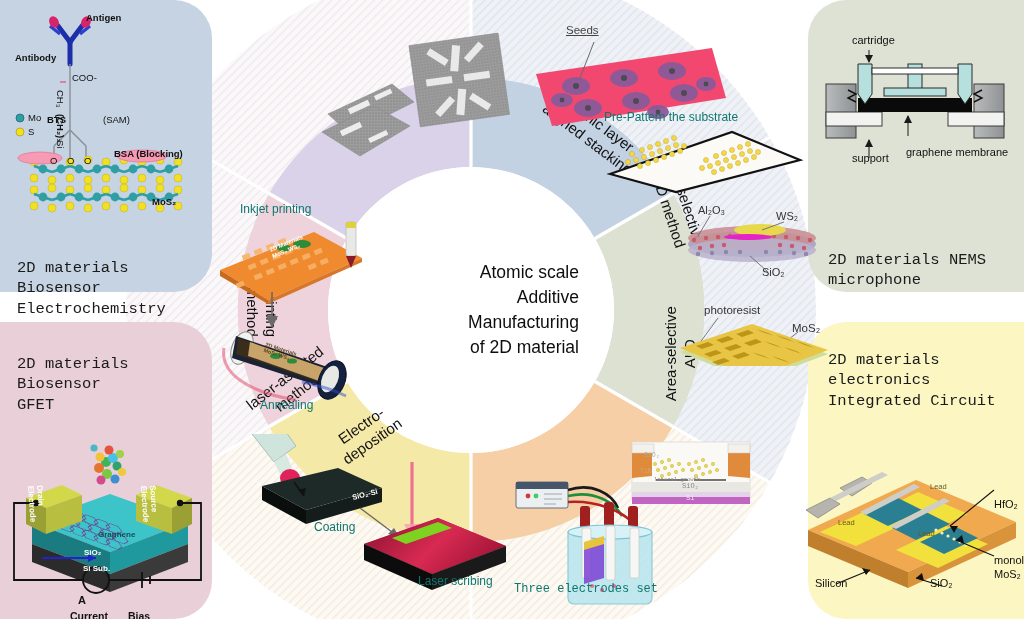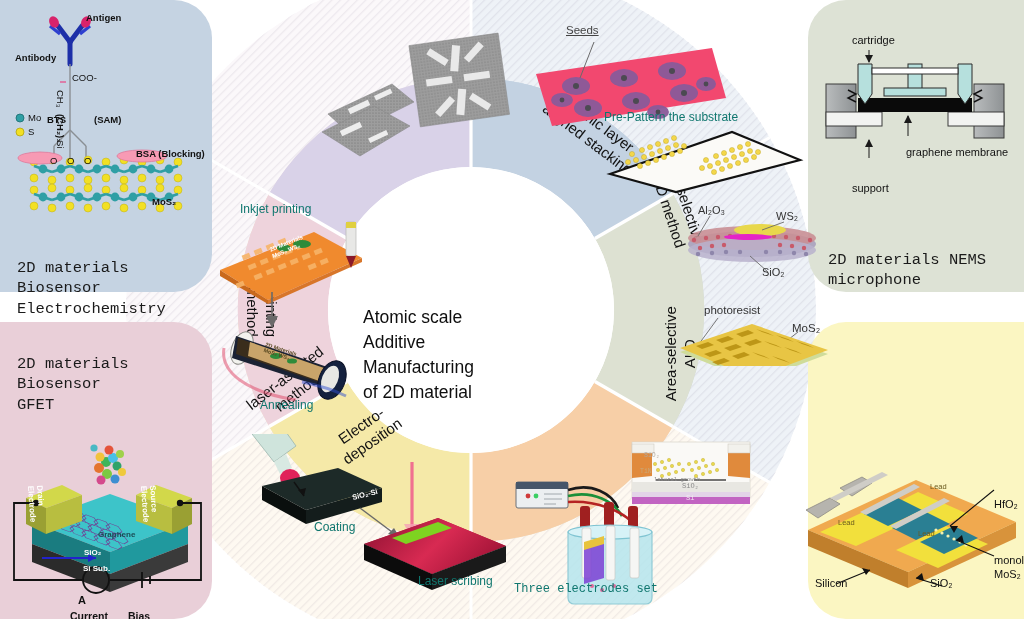--- a/index.html
+++ b/index.html
@@ -30,24 +30,23 @@
   .pt-br { left: 20px; top: 28px; }
 
   
   .wheel { position: absolute; left: 106px; top: -55px; width: 730px; height: 730px; }
   svg.wheel-svg { position: absolute; inset: 0; }
 
   
   .hub-text {
     position: absolute; left: 50%; top: 50%;
     transform: translate(-50%,-50%);
-    width: 216px; text-align: left;
+    width: 216px; text-align: right;
     font-size: 17.5px; line-height: 1.42; color: #0e0e0e;
     white-space: pre-line;
-    margin-top: 45px;
   }
 
   
   .seclabel { position: absolute; font-size: 15px; color: #111; line-height: 1.25;
               white-space: pre-line; transform-origin: 50% 50%; text-align: center; }
 
   
   .cap { position: absolute; font-size: 12px; color: #0f766e; white-space: nowrap; }
   .cap-sm { position: absolute; font-size: 10.5px; color: #4b4b4b; white-space: nowrap; text-align: center; }
 
@@ -286,26 +285,26 @@
         <circle cx="12" cy="124" r="4" fill="#f2e024" stroke="#b3a50f" stroke-width="0.8"></circle>
       </g>
     </svg>
 
     <div class="lbl" style="left:86px;top:12px;font-weight:bold">Antigen</div>
     <div class="lbl" style="left:15px;top:52px;font-weight:bold">Antibody</div>
     <div class="lbl" style="left:72px;top:72px">COO-</div>
     <div class="lbl" style="left:66px;top:90px;transform:rotate(90deg);transform-origin:0 0">CH₃</div>
     <div class="lbl" style="left:47px;top:114px;font-weight:bold">BTS</div>
     <div class="lbl" style="left:66px;top:114px;font-weight:bold;transform:rotate(90deg);transform-origin:0 0">(CH₂)₃</div>
-    <div class="lbl" style="left:94px;top:114px;font-weight:bold">(SAM)</div>
+    <div class="lbl" style="left:103px;top:114px;font-weight:normal">(SAM)</div>
     <div class="lbl" style="left:66px;top:140px;transform:rotate(90deg);transform-origin:0 0">Si</div>
     <div class="lbl" style="left:50px;top:155px">O</div>
     <div class="lbl" style="left:67px;top:155px">O</div>
     <div class="lbl" style="left:84px;top:155px">O</div>
-    <div class="lbl" style="left:136px;top:148px;font-weight:bold">BSA (Blocking)</div>
+    <div class="lbl" style="left:114px;top:148px;font-weight:bold">BSA (Blocking)</div>
     <div class="lbl" style="left:152px;top:196px;font-weight:bold">MoS₂</div>
     <div class="lbl" style="left:28px;top:112px">Mo</div>
     <div class="lbl" style="left:28px;top:126px">S</div>
   </div>
 
   <div class="panel panel-bl">
     <div class="panel-title pt-bl">2D materials Biosensor
 GFET</div>
 
     <svg class="art" style="left:10px; top:80px;" width="195" height="200" viewBox="0 0 195 200">
@@ -429,24 +428,26 @@
         <line x1="47" y1="96" x2="47" y2="114"></line>
         <line x1="86" y1="72" x2="86" y2="92"></line>
       </g>
       <polygon points="47,19 43,11 51,11" fill="#1a1a1a"></polygon>
       <polygon points="47,95 43,103 51,103" fill="#1a1a1a"></polygon>
       <polygon points="86,71 82,79 90,79" fill="#1a1a1a"></polygon>
     </svg>
 
     <div class="lbl" style="left:44px;top:34px;font-size:11px">cartridge</div>
     <div class="lbl" style="left:98px;top:146px;font-size:11px">graphene membrane</div>
-    <div class="lbl" style="left:44px;top:182px;font-size:11px">support</div>
+    <div class="lbl" style="left:44px;top:152px;font-size:11px">support</div>
   </div>
 
   <div class="panel panel-br">
+    <div class="panel-title pt-br">2D materials electronics
+Integrated Circuit</div>
 
     <svg class="art" style="left:-10px; top:100px;" width="230" height="180" viewBox="0 0 230 180">
 
       <polygon points="10,108 118,58 218,100 110,150" fill="#f0a94f"></polygon>
       <polygon points="10,108 10,124 110,166 110,150" fill="#c07f2c"></polygon>
       <polygon points="110,150 110,166 218,116 218,100" fill="#d8933b"></polygon>
 
       <polygon points="22,110 74,86 110,100 58,124" fill="#f2e03c"></polygon>
       <polygon points="120,70 170,92 140,106 92,84" fill="#f2e03c"></polygon>
       <polygon points="98,128 148,104 190,122 140,146" fill="#f2e03c"></polygon>

